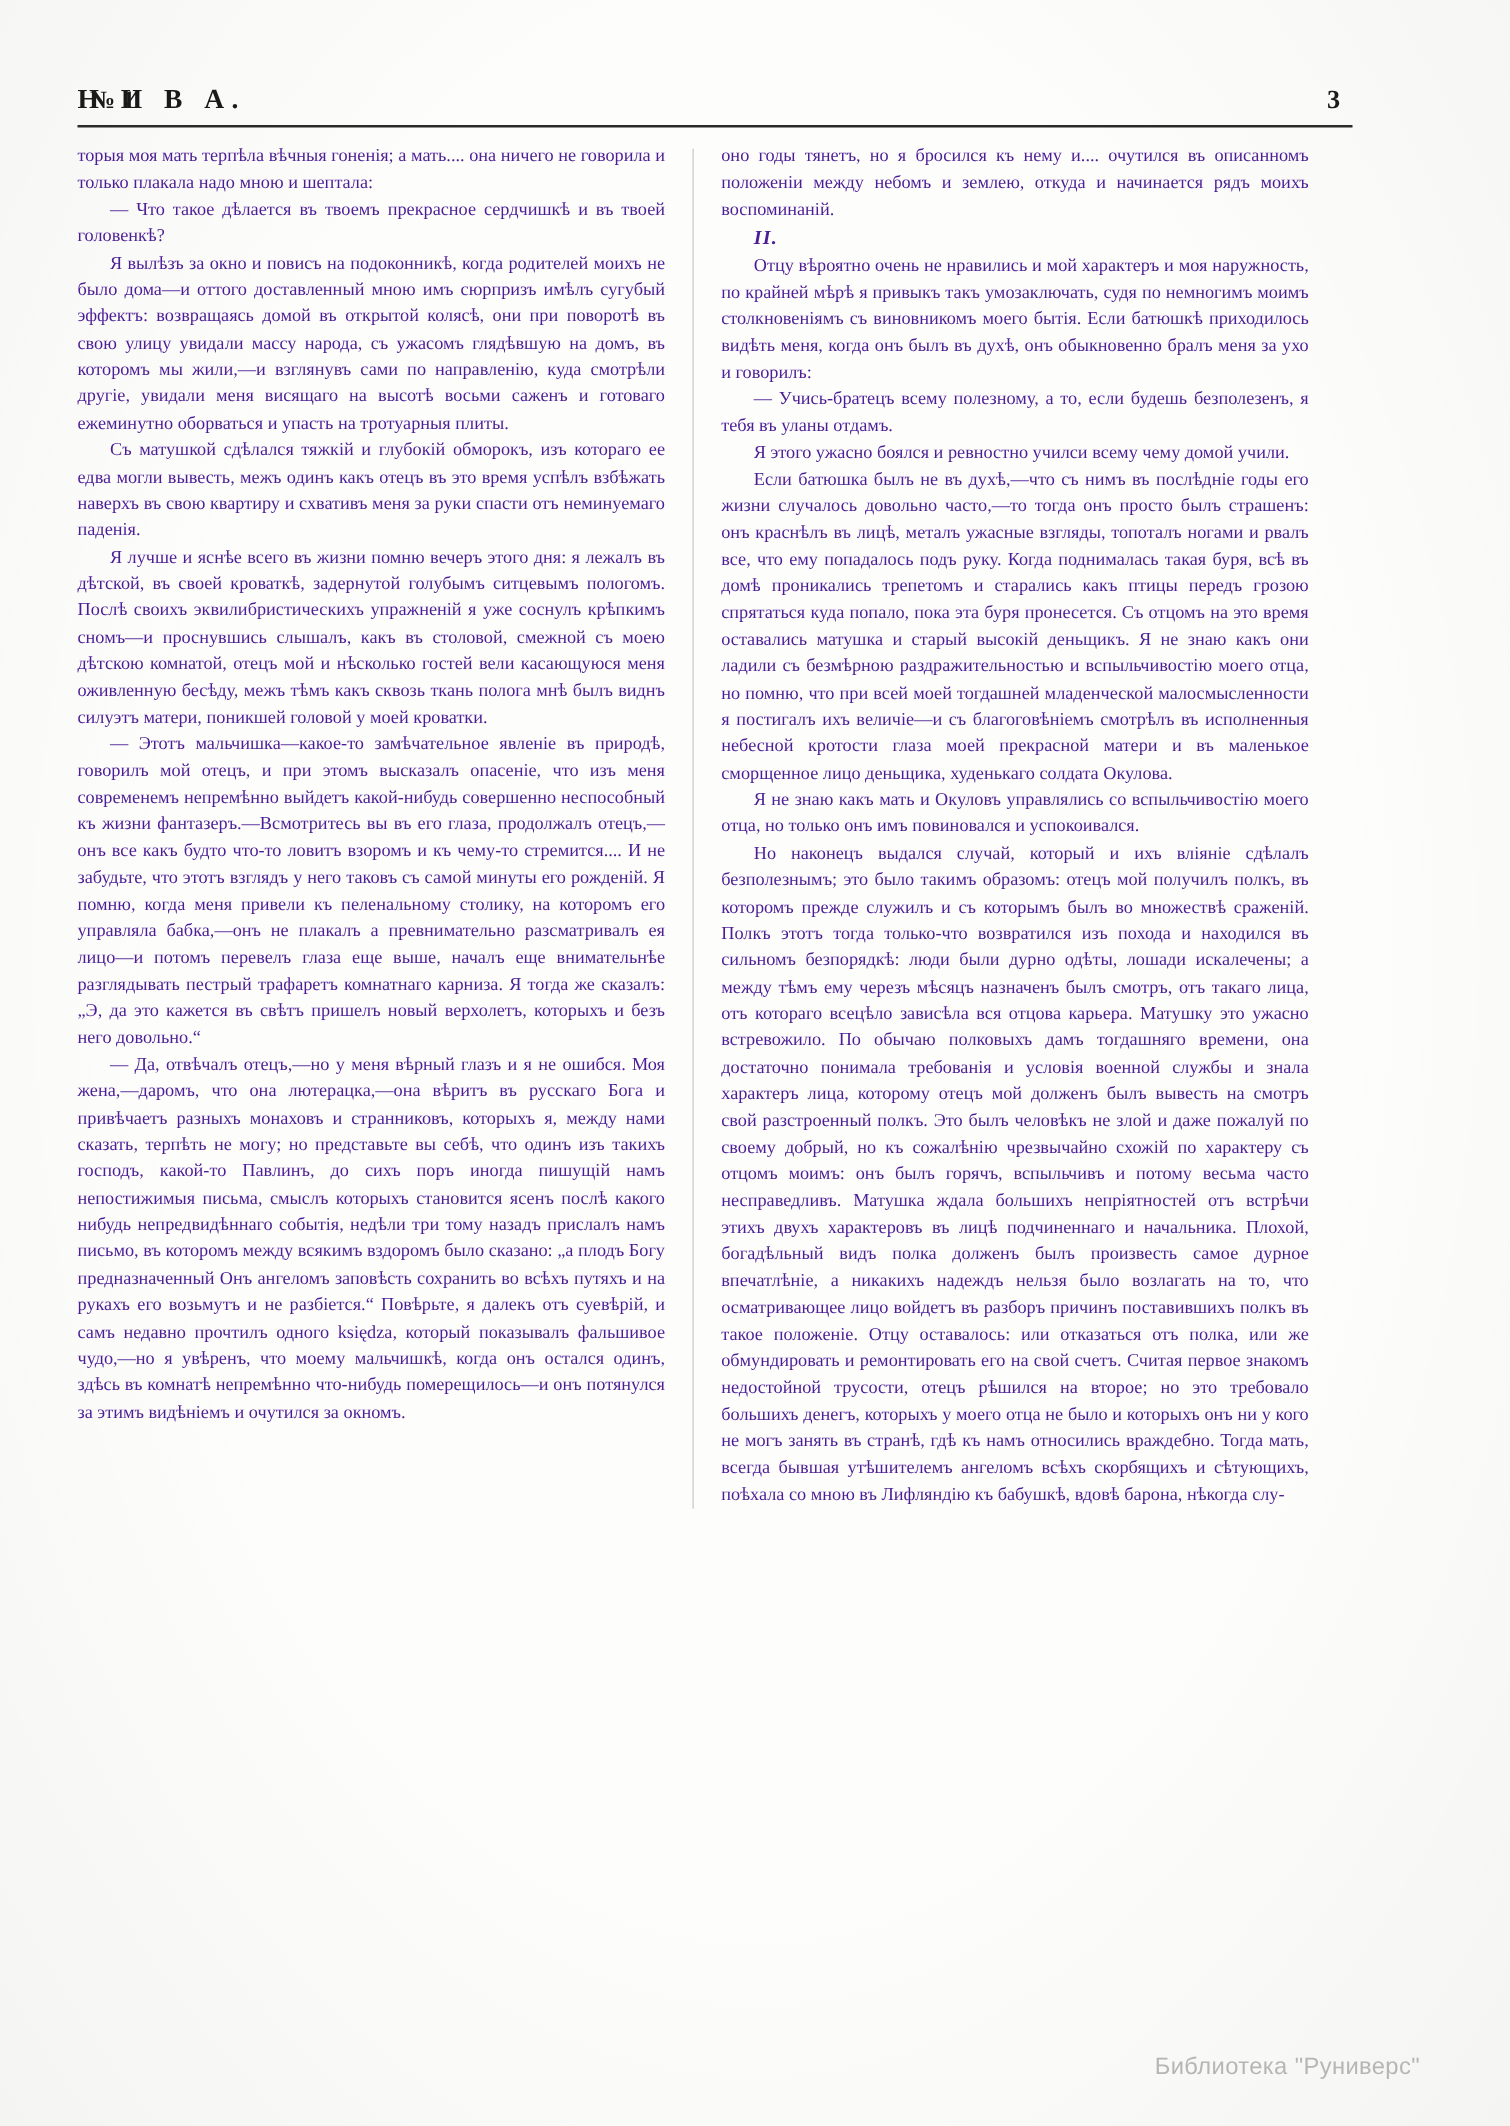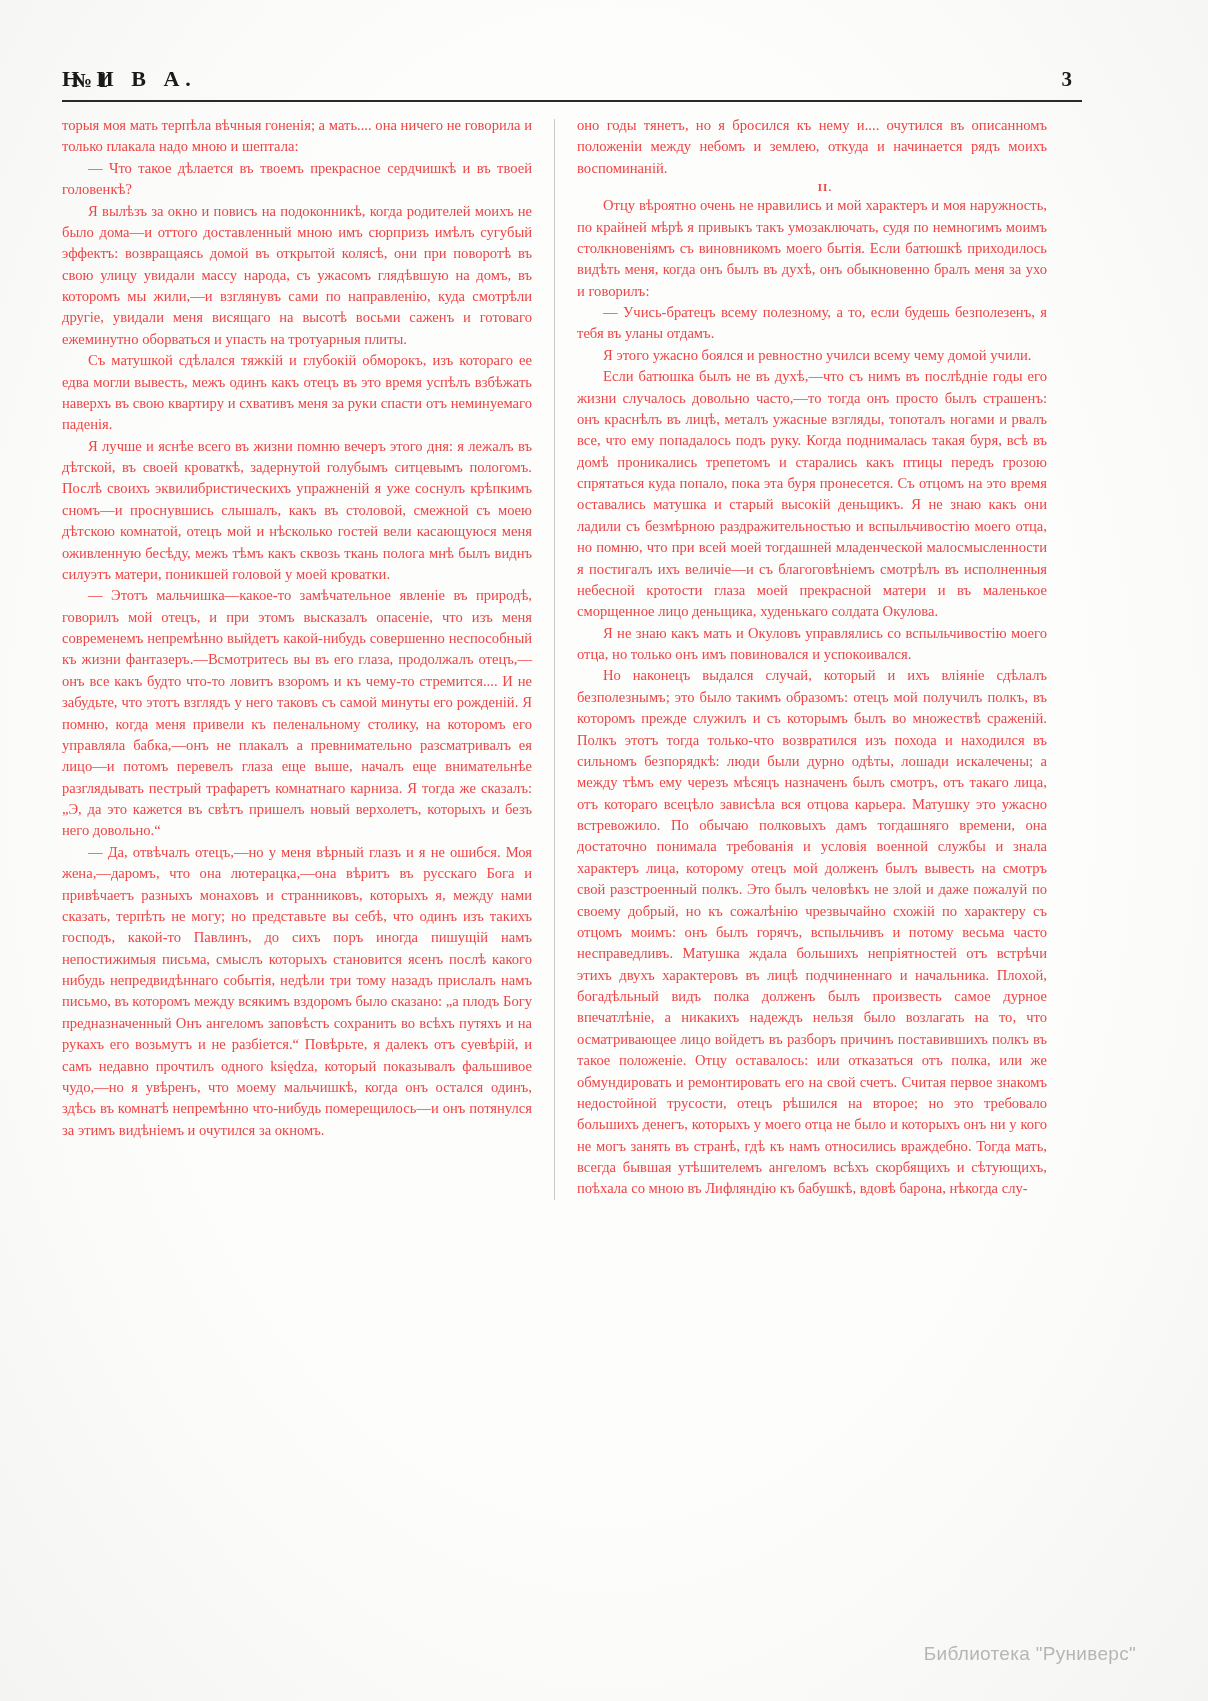--- a/index.html
+++ b/index.html
@@ -75,42 +75,43 @@
     margin-top: 13px;
     position: relative;
   }
   .col {
     width: 470px;
     font-size: 14.6px;
     line-height: 1.465;
     text-align: justify;
     text-justify: inter-word;
     hyphens: manual;
-    color: #ef4444;
+    color: #4c1d95;
   }
   .col.left { padding-right: 22px; }
   .col.right { padding-left: 22px; }
   .gutter {
     width: 0;
     border-left: 1px solid #c9c9c9;
     margin: 4px 0 0 0;
   }
   .col p {
     margin: 0;
     text-indent: 26px;
   }
   .col p.noindent { text-indent: 0; }
   .col p.dash { text-indent: 26px; }
   .section-num {
-    text-align: center;
-    font-size: 11px;
+    text-align: left;
+    font-size: 16px;
     font-weight: bold;
     margin: 30px 0 26px 0;
     text-indent: 0;
     letter-spacing: 1px;
+    font-style: italic;
   }
   .watermark {
     position: absolute;
     right: 72px;
     bottom: 36px;
     font-family: "Liberation Sans", sans-serif;
     font-size: 19px;
     color: #b6b6b6;
     letter-spacing: 0.3px;
   }

